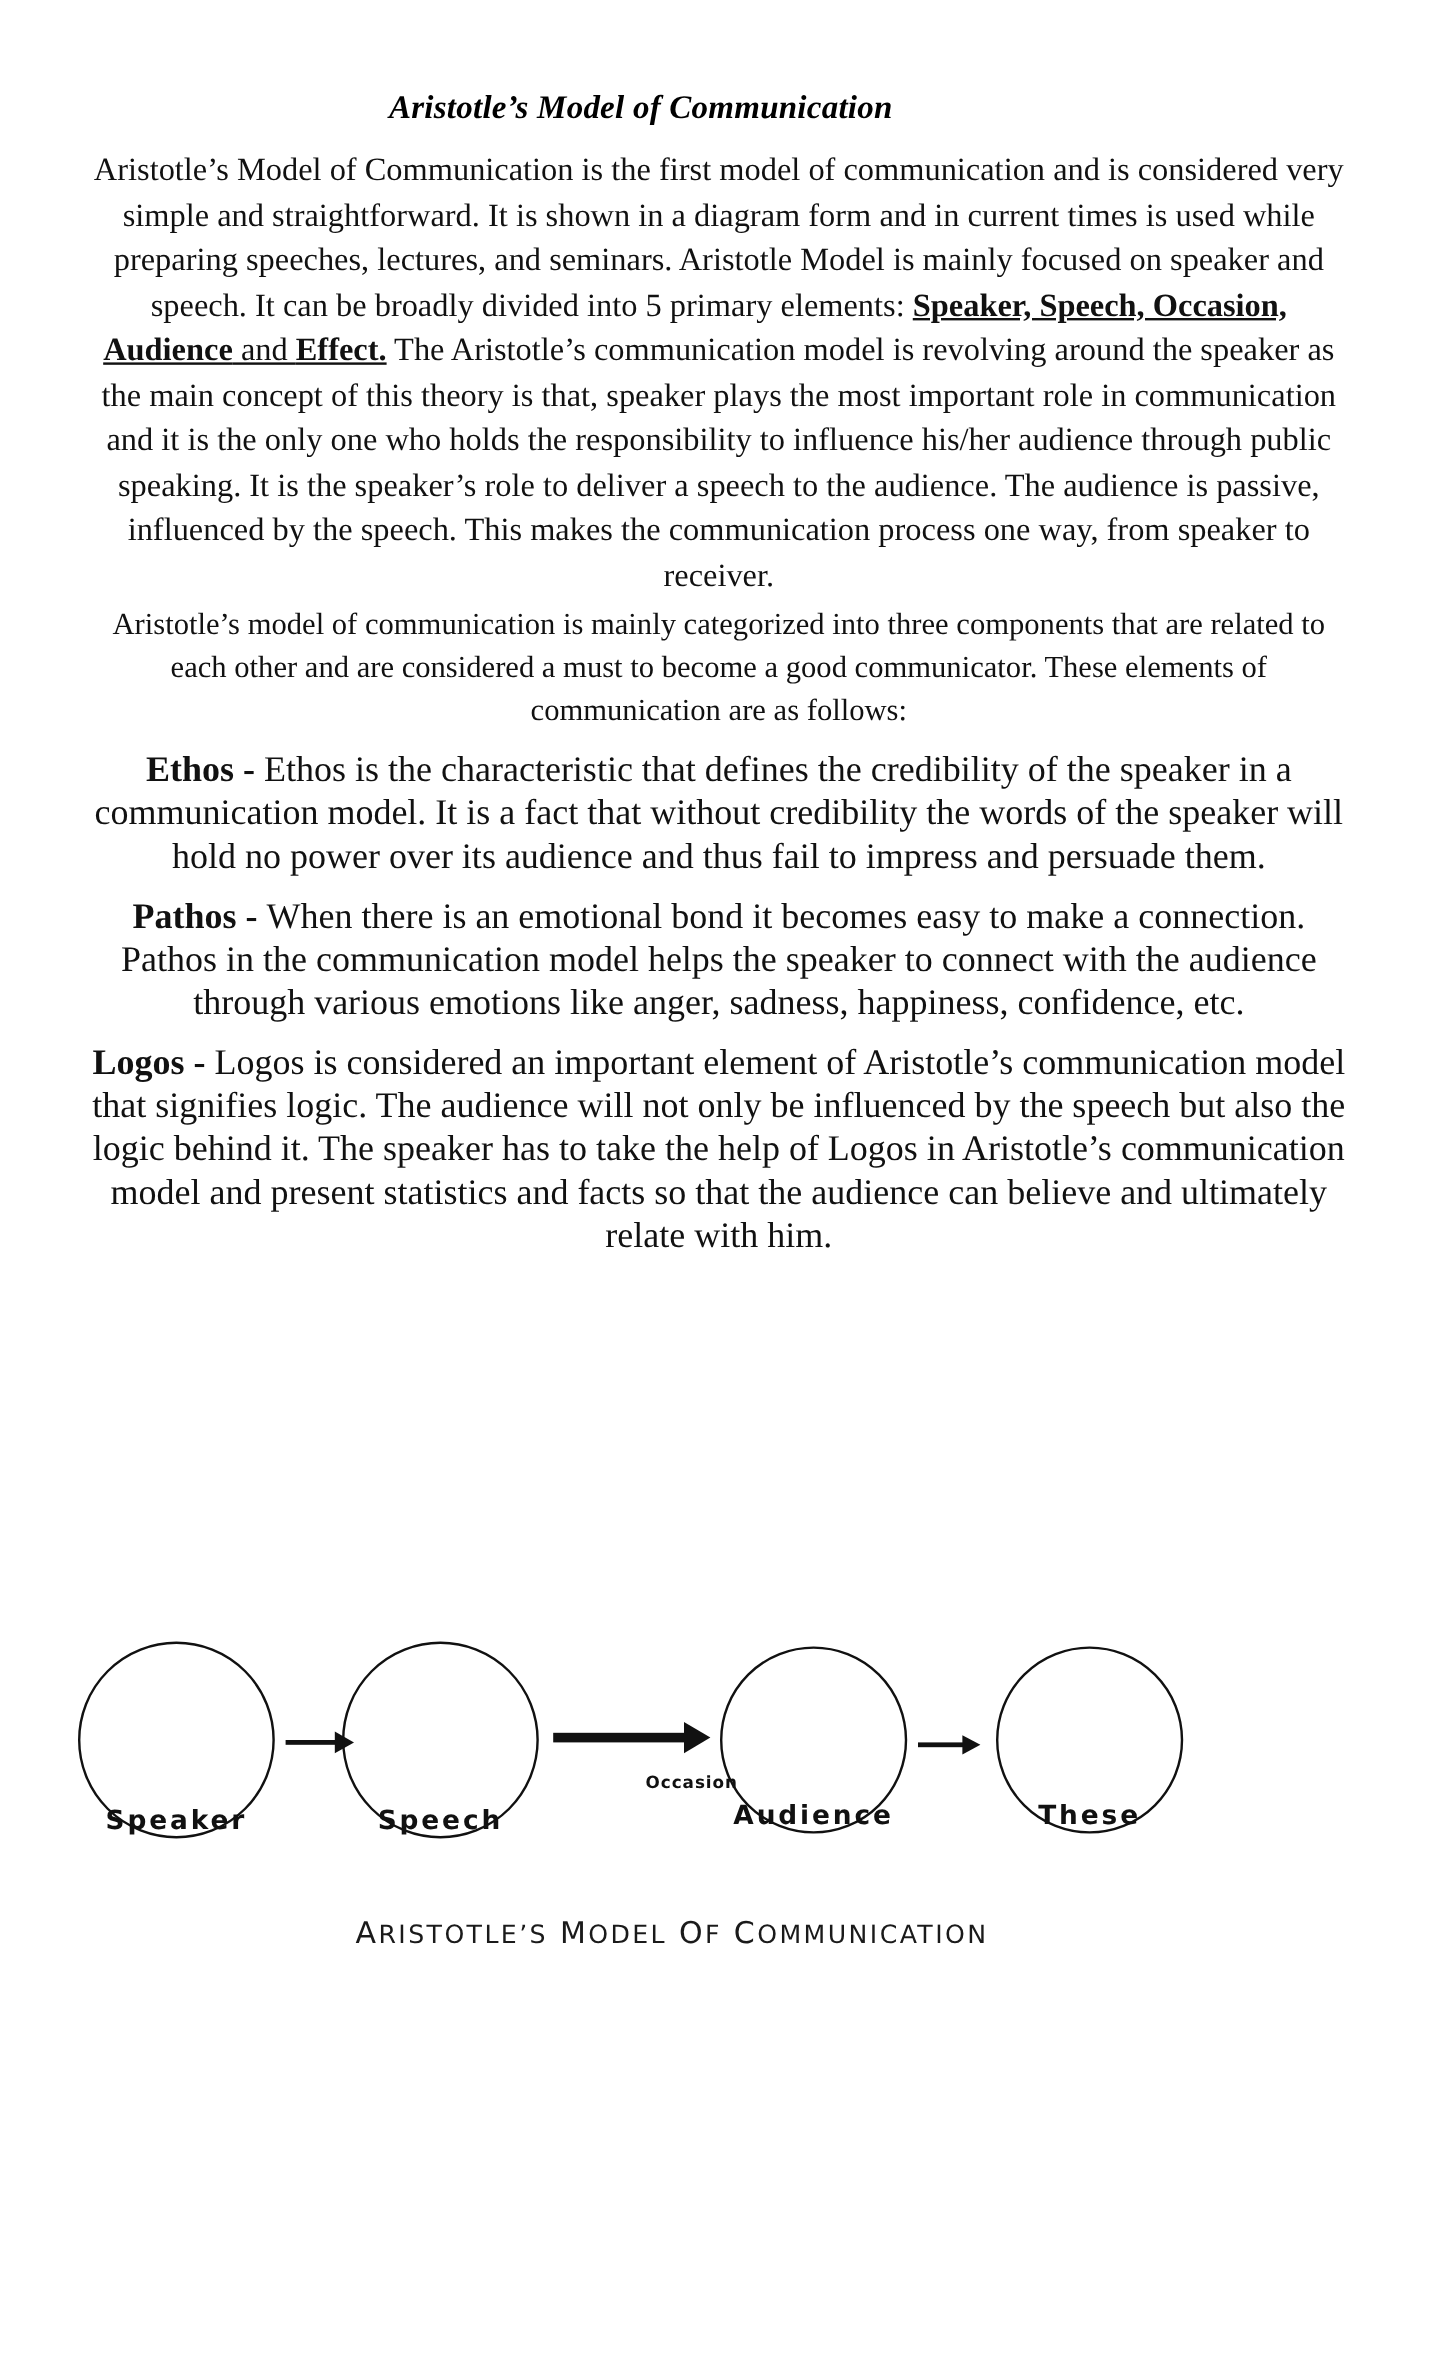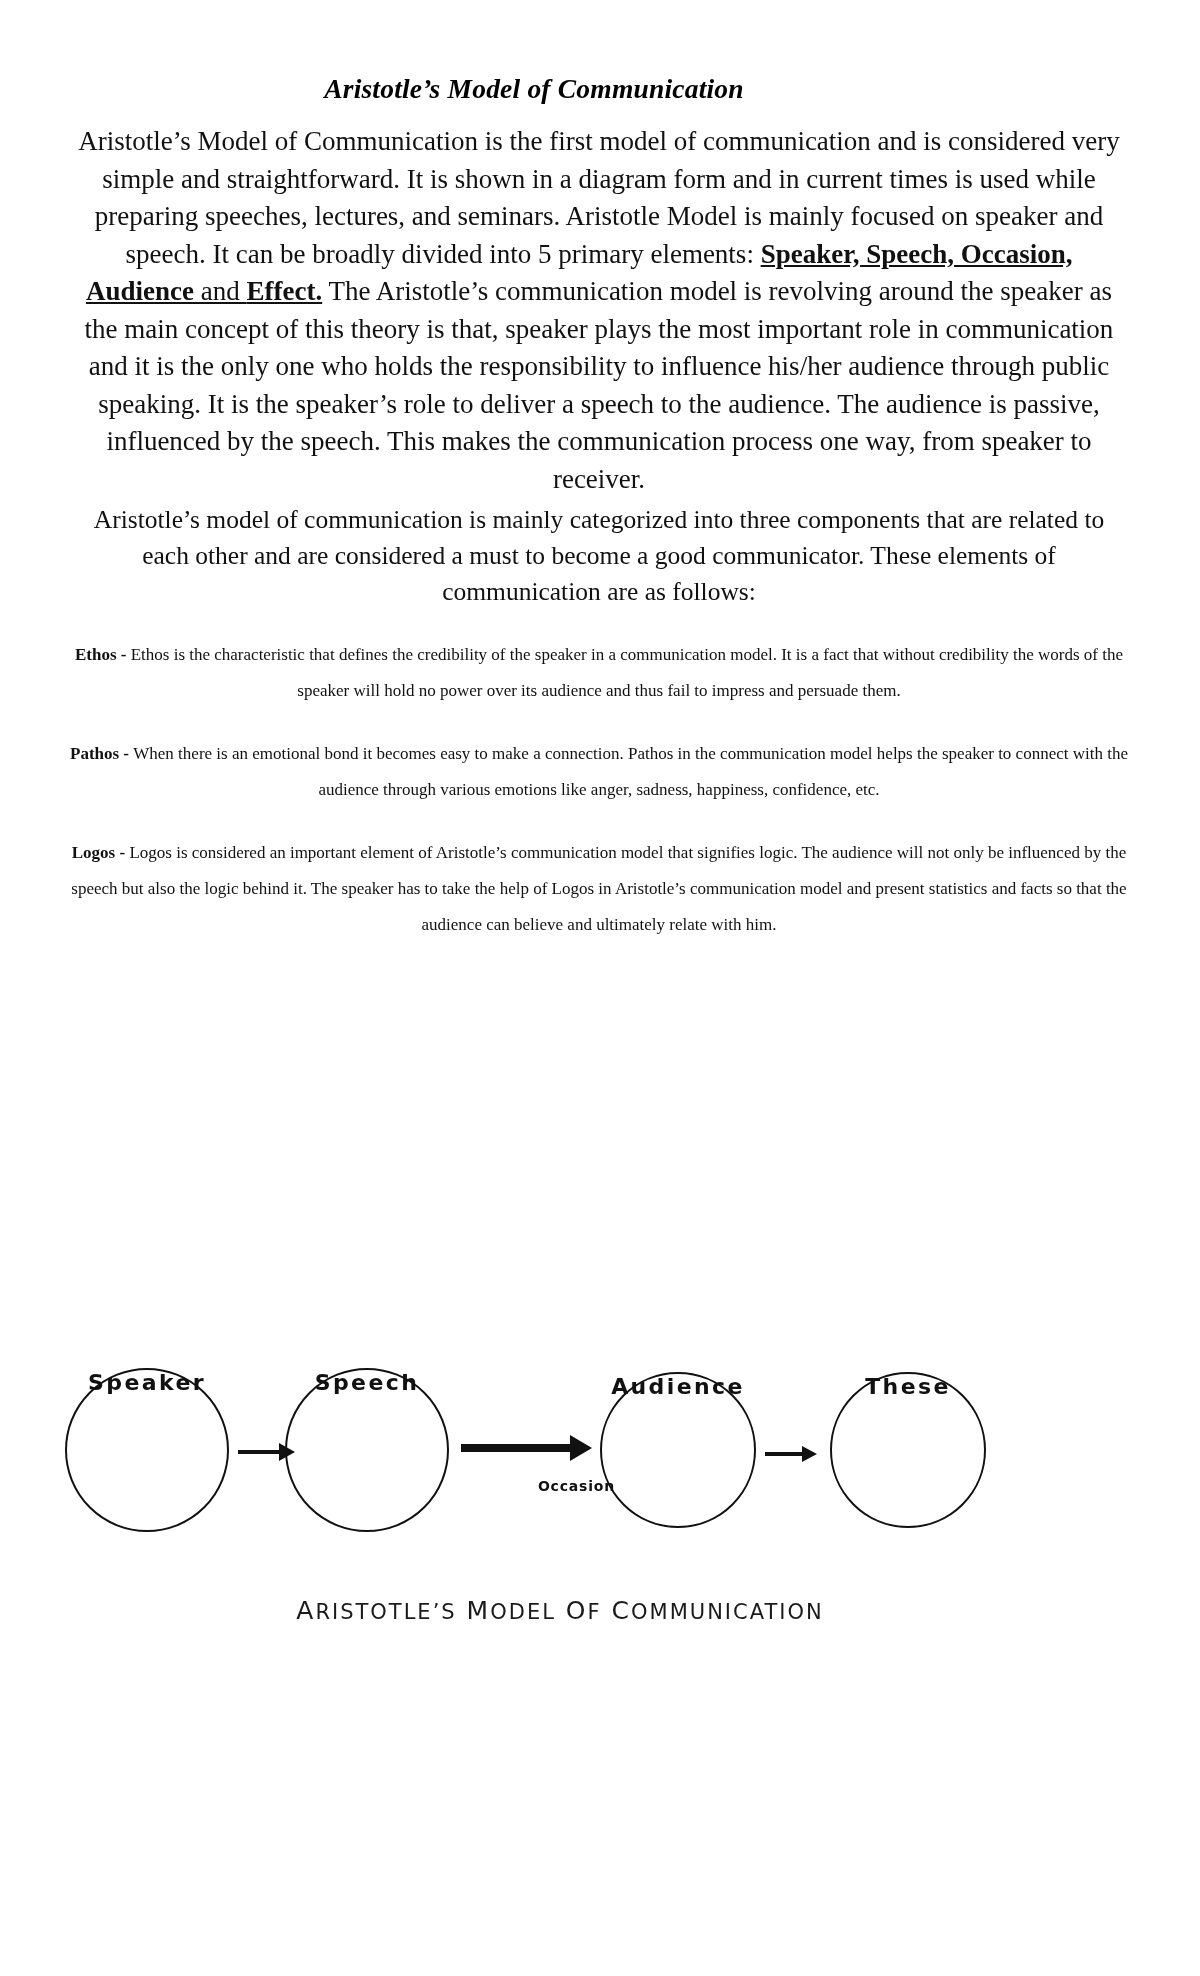--- a/index.html
+++ b/index.html
@@ -44,23 +44,23 @@
     margin: 0 0 0 0;
     text-align: center;
     color: #111111;
   }
   p.para-2 {
     font-size: 25.5px;
     line-height: 36px;
     margin-top: 4px;
   }
   p.section {
-    font-size: 17px;
+    font-size: 30px;
     line-height: 36px;
-    margin-top: 27px;
+    margin-top: 14px;
   }
   .lead {
     font-weight: bold;
   }
   .bu {
     font-weight: bold;
     text-decoration: underline;
     text-underline-offset: 2px;
   }
   .u {
@@ -82,21 +82,21 @@
   }
   .node {
     position: absolute;
     top: 0;
     width: 160px;
     height: 160px;
     border: 2.2px solid #111111;
     border-radius: 50%;
     box-sizing: border-box;
     display: flex;
-    align-items: flex-start;
+    align-items: flex-end;
     justify-content: center;
   }
   .node-label {
     font-family: "DejaVu Sans", "Liberation Sans", sans-serif;
     font-weight: bold;
     font-size: 22px;
     letter-spacing: 2.4px;
     color: #111111;
     white-space: nowrap;
   }

